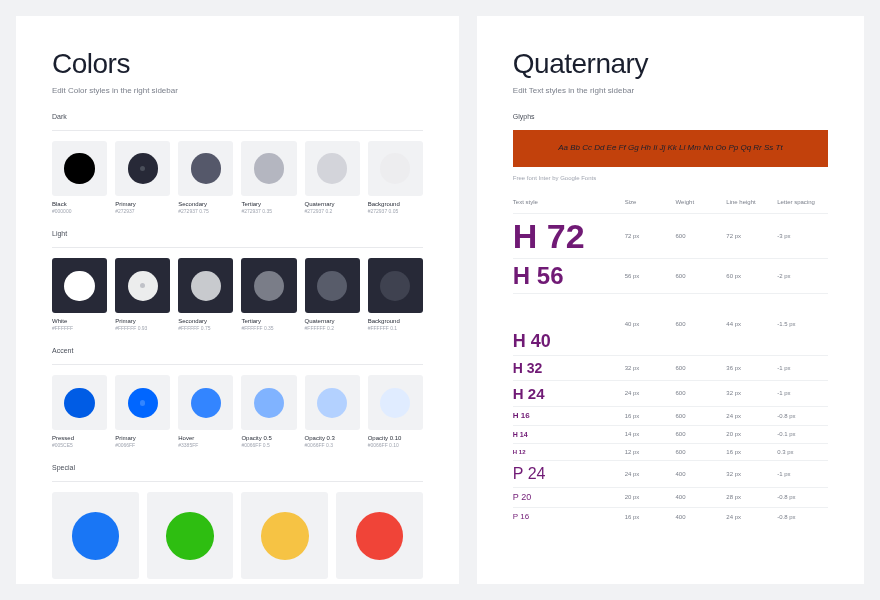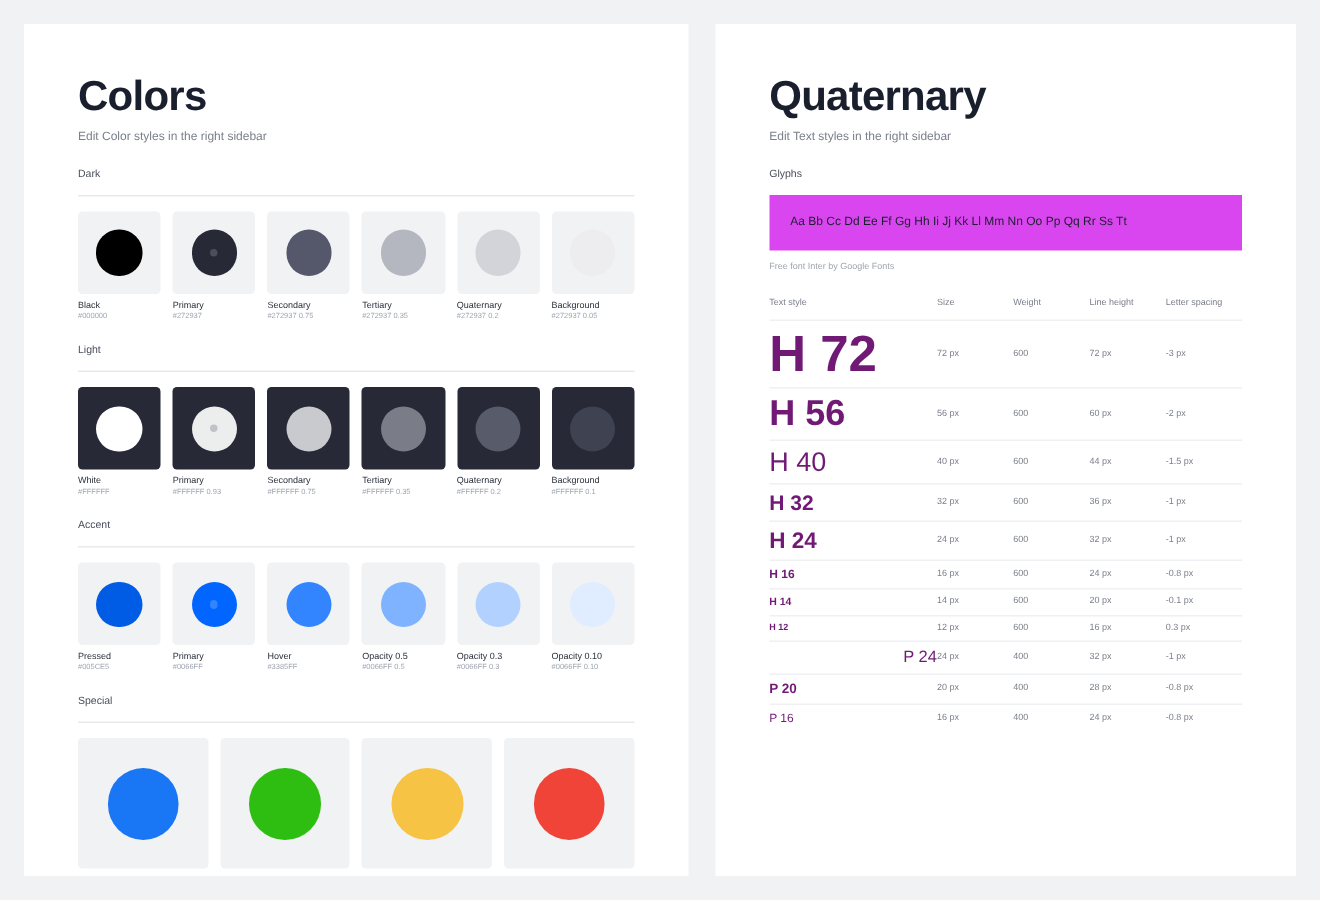--- a/index.html
+++ b/index.html
@@ -15,21 +15,21 @@
 }
 .panel {
   background: #ffffff;
   flex: 1;
   padding: 32px 36px;
   overflow: hidden;
 }
 .panel-right { flex: 0.85; }
 h1 {
   font-size: 28px;
-  font-weight: 700;
+  font-weight: 400;
   color: #1a1f2e;
   letter-spacing: -0.5px;
 }
 .subtitle {
   font-size: 8px;
   color: #7a7f8a;
   margin-top: 6px;
   margin-bottom: 18px;
 }
 .section-label {
@@ -78,26 +78,28 @@
   font-size: 6px;
   color: #2a2f3a;
   font-weight: 500;
 }
 .swatch-hex {
   font-size: 5px;
   color: #a0a5b0;
   margin-top: 1px;
 }
 .glyph-box {
-  background: #d946ef;
+  background: #c2410c;
   padding: 12px 14px;
   font-size: 8px;
   line-height: 1.6;
+  text-align: center;
   color: #1a1f2e;
   margin-bottom: 8px;
+  font-style: italic;
 }
 .font-note {
   font-size: 6px;
   color: #a0a5b0;
   margin-bottom: 18px;
 }
 .type-header {
   display: flex;
   font-size: 6px;
   color: #7a7f8a;
@@ -341,21 +343,21 @@
         <div class="col">-3 px</div>
       </div>
       <div class="type-row">
         <div class="col-label" style="font-size: 24px; font-weight: 600;">H 56</div>
         <div class="col">56 px</div>
         <div class="col">600</div>
         <div class="col">60 px</div>
         <div class="col">-2 px</div>
       </div>
       <div class="type-row">
-        <div class="col-label" style="font-size: 18px; font-weight: 400;">H 40</div>
+        <div class="col-label" style="font-size: 18px; font-weight: 700; margin-top: 33px;">H 40</div>
         <div class="col">40 px</div>
         <div class="col">600</div>
         <div class="col">44 px</div>
         <div class="col">-1.5 px</div>
       </div>
       <div class="type-row">
         <div class="col-label" style="font-size: 14px; font-weight: 600;">H 32</div>
         <div class="col">32 px</div>
         <div class="col">600</div>
         <div class="col">36 px</div>
@@ -383,28 +385,28 @@
         <div class="col">-0.1 px</div>
       </div>
       <div class="type-row">
         <div class="col-label" style="font-size: 6px; font-weight: 700;">H 12</div>
         <div class="col">12 px</div>
         <div class="col">600</div>
         <div class="col">16 px</div>
         <div class="col">0.3 px</div>
       </div>
       <div class="type-row">
-        <div class="col-label" style="font-size: 11px; font-weight: 400; text-align: right;">P 24</div>
+        <div class="col-label" style="font-size: 16px; font-weight: 400;">P 24</div>
         <div class="col">24 px</div>
         <div class="col">400</div>
         <div class="col">32 px</div>
         <div class="col">-1 px</div>
       </div>
       <div class="type-row">
-        <div class="col-label" style="font-size: 9px; font-weight: 700;">P 20</div>
+        <div class="col-label" style="font-size: 9px; font-weight: 400;">P 20</div>
         <div class="col">20 px</div>
         <div class="col">400</div>
         <div class="col">28 px</div>
         <div class="col">-0.8 px</div>
       </div>
       <div class="type-row">
         <div class="col-label" style="font-size: 8px; font-weight: 400;">P 16</div>
         <div class="col">16 px</div>
         <div class="col">400</div>
         <div class="col">24 px</div>

